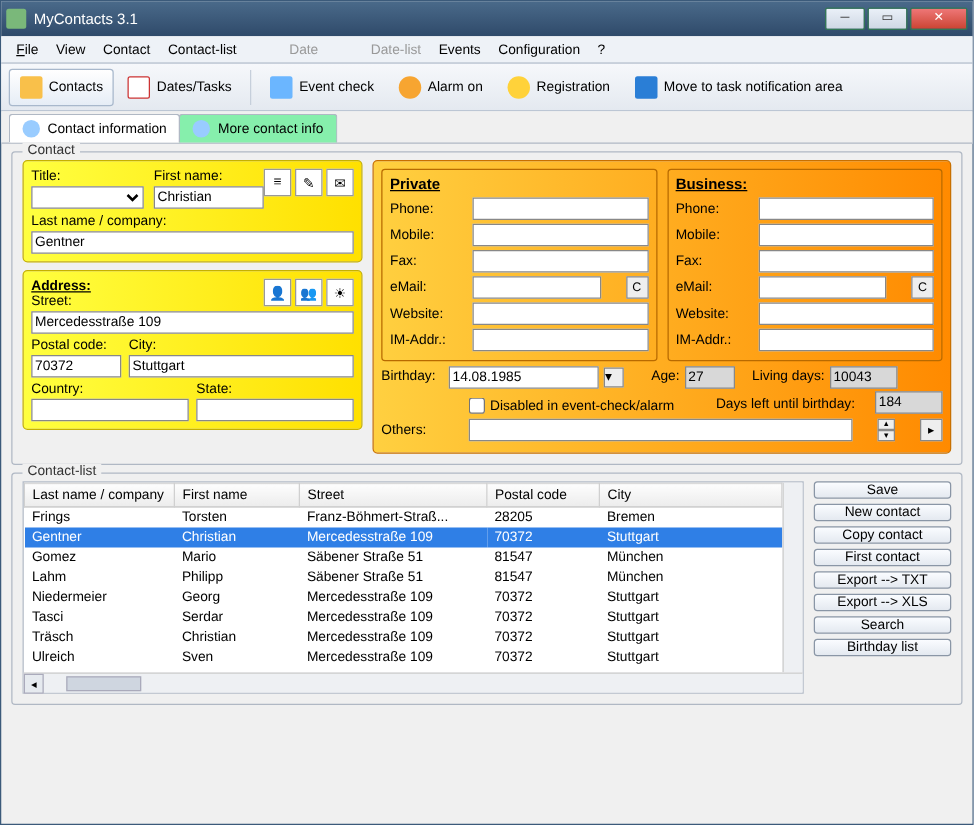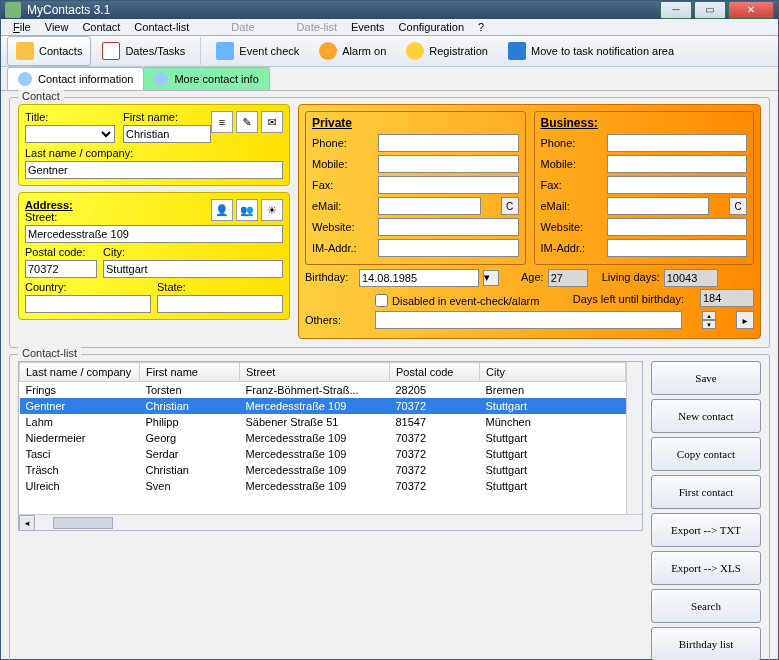--- a/index.html
+++ b/index.html
@@ -75,21 +75,21 @@
 table{ width:100%; border-collapse:collapse;}
 th{ text-align:left; background: linear-gradient(#fdfdfd,#ececec); border:1px solid #d0d0d0; padding:3px 6px; font-weight:normal; font-size:11px;}
 td{ padding:2px 6px; font-size:11px; white-space:nowrap;}
 tr.sel td{ background:#2f7fe6; color:#fff;}
 .vscroll{ width:16px; background:#eef0f3; border-left:1px solid #ccc;}
 .hscroll{ height:16px; background:#eef0f3; border-top:1px solid #ccc; display:flex; align-items:center;}
 .hscroll .thumb{ width:60px; height:12px; background:#cfd6e0; margin-left:18px; border:1px solid #aab;}
 .hscroll .arrow{ width:16px;height:16px; border:1px solid #aab; background:#e6eaef; display:flex;align-items:center;justify-content:center; font-size:9px;}
 
 .btns-col{ width:110px; display:flex; flex-direction:column; gap:4px;}
-.btns-col button{ height:34px; border:1px solid #8a96a6; background: linear-gradient(#fafcff,#e4e9f0); border-radius:3px; font-size:11px;font-family:Liberation Serif, serif;}
+.btns-col button{ height:14px; border:1px solid #8a96a6; background: linear-gradient(#fafcff,#e4e9f0); border-radius:3px; font-size:11px;}
 
 .count-row{ margin-top:4px; font-size:11px;}
 
 .spinner{ display:flex; flex-direction:column; width:14px;}
 .spinner div{ height:9px; border:1px solid #888; background:#eee; font-size:7px; text-align:center; line-height:7px;}
 </style>
 </head>
 <body>
 
 <div class="window">
@@ -336,20 +336,27 @@
                       <td>Bremen</td>
                     </tr>
                     <tr class="sel">
                       <td>Gentner</td>
                       <td>Christian</td>
                       <td>Mercedesstraße 109</td>
                       <td>70372</td>
                       <td>Stuttgart</td>
                     </tr>
                     <tr>
+                      <td>Gomez</td>
+                      <td>Mario</td>
+                      <td>Säbener Straße 51</td>
+                      <td>81547</td>
+                      <td>München</td>
+                    </tr>
+                    <tr>
                       <td>Lahm</td>
                       <td>Philipp</td>
                       <td>Säbener Straße 51</td>
                       <td>81547</td>
                       <td>München</td>
                     </tr>
                     <tr>
                       <td>Niedermeier</td>
                       <td>Georg</td>
                       <td>Mercedesstraße 109</td>

